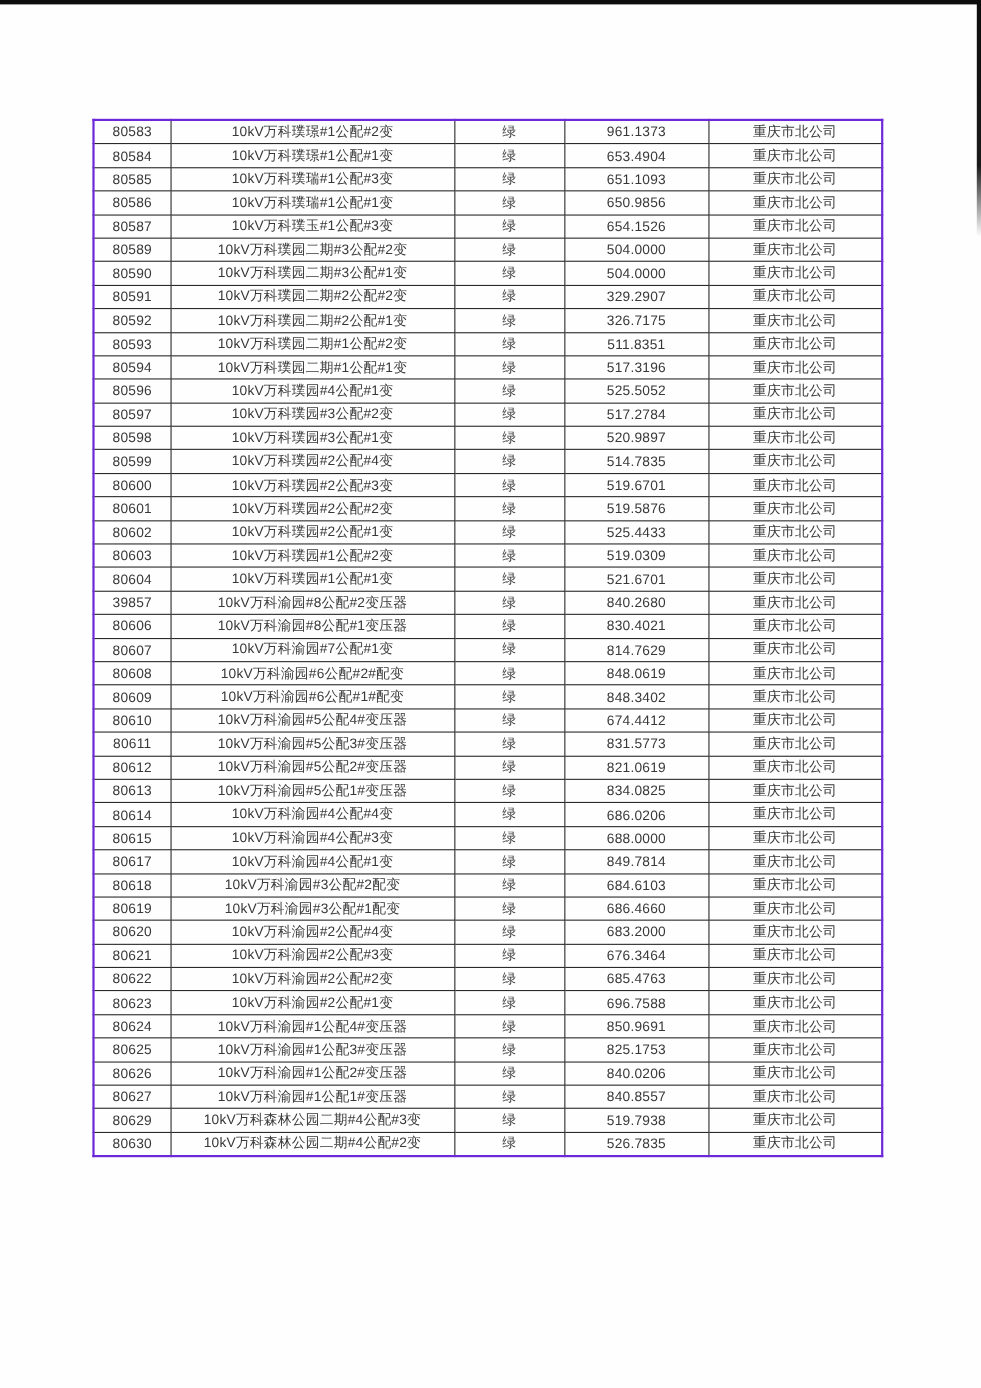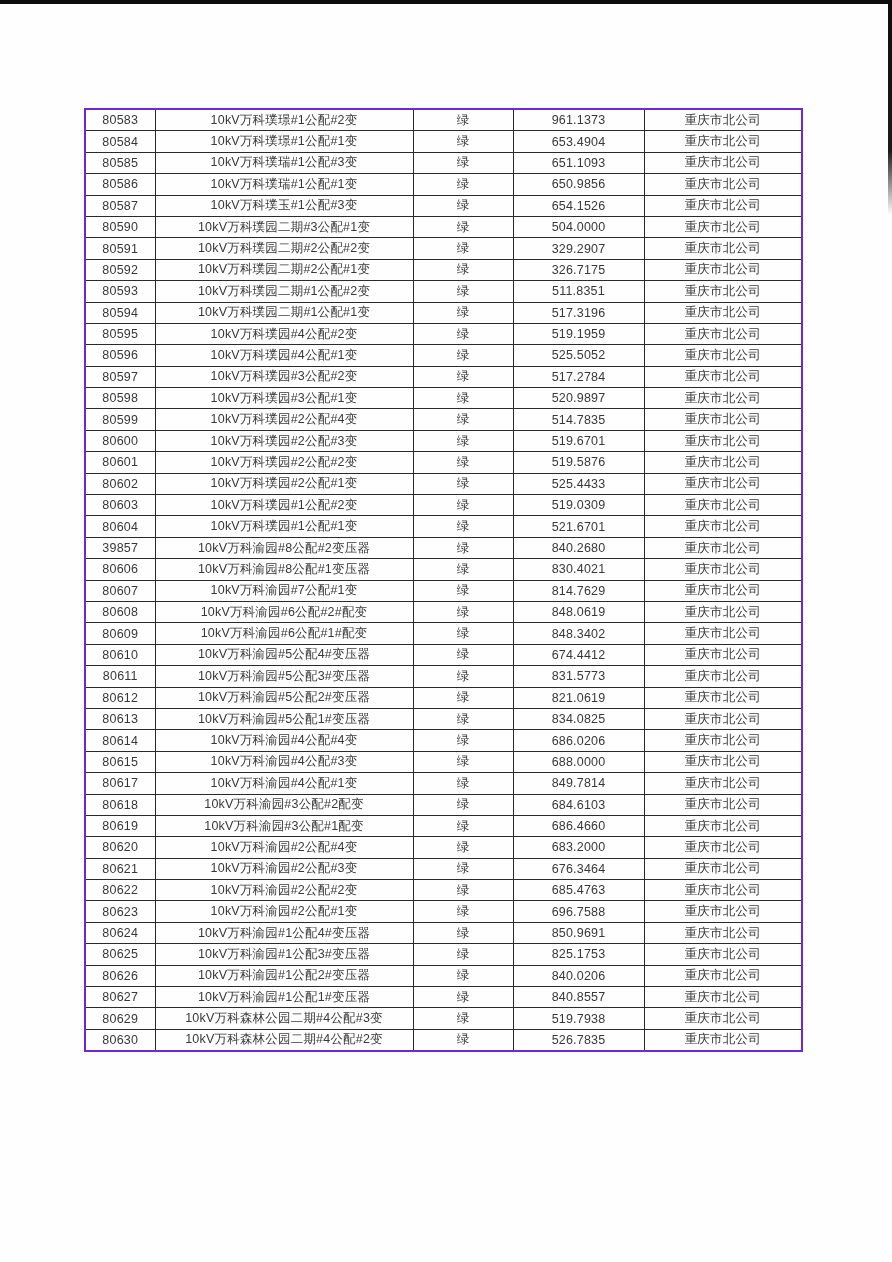--- a/index.html
+++ b/index.html
@@ -101,20 +101,27 @@
         <td>重庆市北公司</td>
       </tr>
       <tr>
         <td>80587</td>
         <td>10kV万科璞玉#1公配#3变</td>
         <td>绿</td>
         <td>654.1526</td>
         <td>重庆市北公司</td>
       </tr>
       <tr>
+        <td>80589</td>
+        <td>10kV万科璞园二期#3公配#2变</td>
+        <td>绿</td>
+        <td>504.0000</td>
+        <td>重庆市北公司</td>
+      </tr>
+      <tr>
         <td>80590</td>
         <td>10kV万科璞园二期#3公配#1变</td>
         <td>绿</td>
         <td>504.0000</td>
         <td>重庆市北公司</td>
       </tr>
       <tr>
         <td>80591</td>
         <td>10kV万科璞园二期#2公配#2变</td>
         <td>绿</td>
@@ -133,27 +140,20 @@
         <td>10kV万科璞园二期#1公配#2变</td>
         <td>绿</td>
         <td>511.8351</td>
         <td>重庆市北公司</td>
       </tr>
       <tr>
         <td>80594</td>
         <td>10kV万科璞园二期#1公配#1变</td>
         <td>绿</td>
         <td>517.3196</td>
-        <td>重庆市北公司</td>
-      </tr>
-      <tr>
-        <td>80595</td>
-        <td>10kV万科璞园#4公配#2变</td>
-        <td>绿</td>
-        <td>519.1959</td>
         <td>重庆市北公司</td>
       </tr>
       <tr>
         <td>80596</td>
         <td>10kV万科璞园#4公配#1变</td>
         <td>绿</td>
         <td>525.5052</td>
         <td>重庆市北公司</td>
       </tr>
       <tr>

